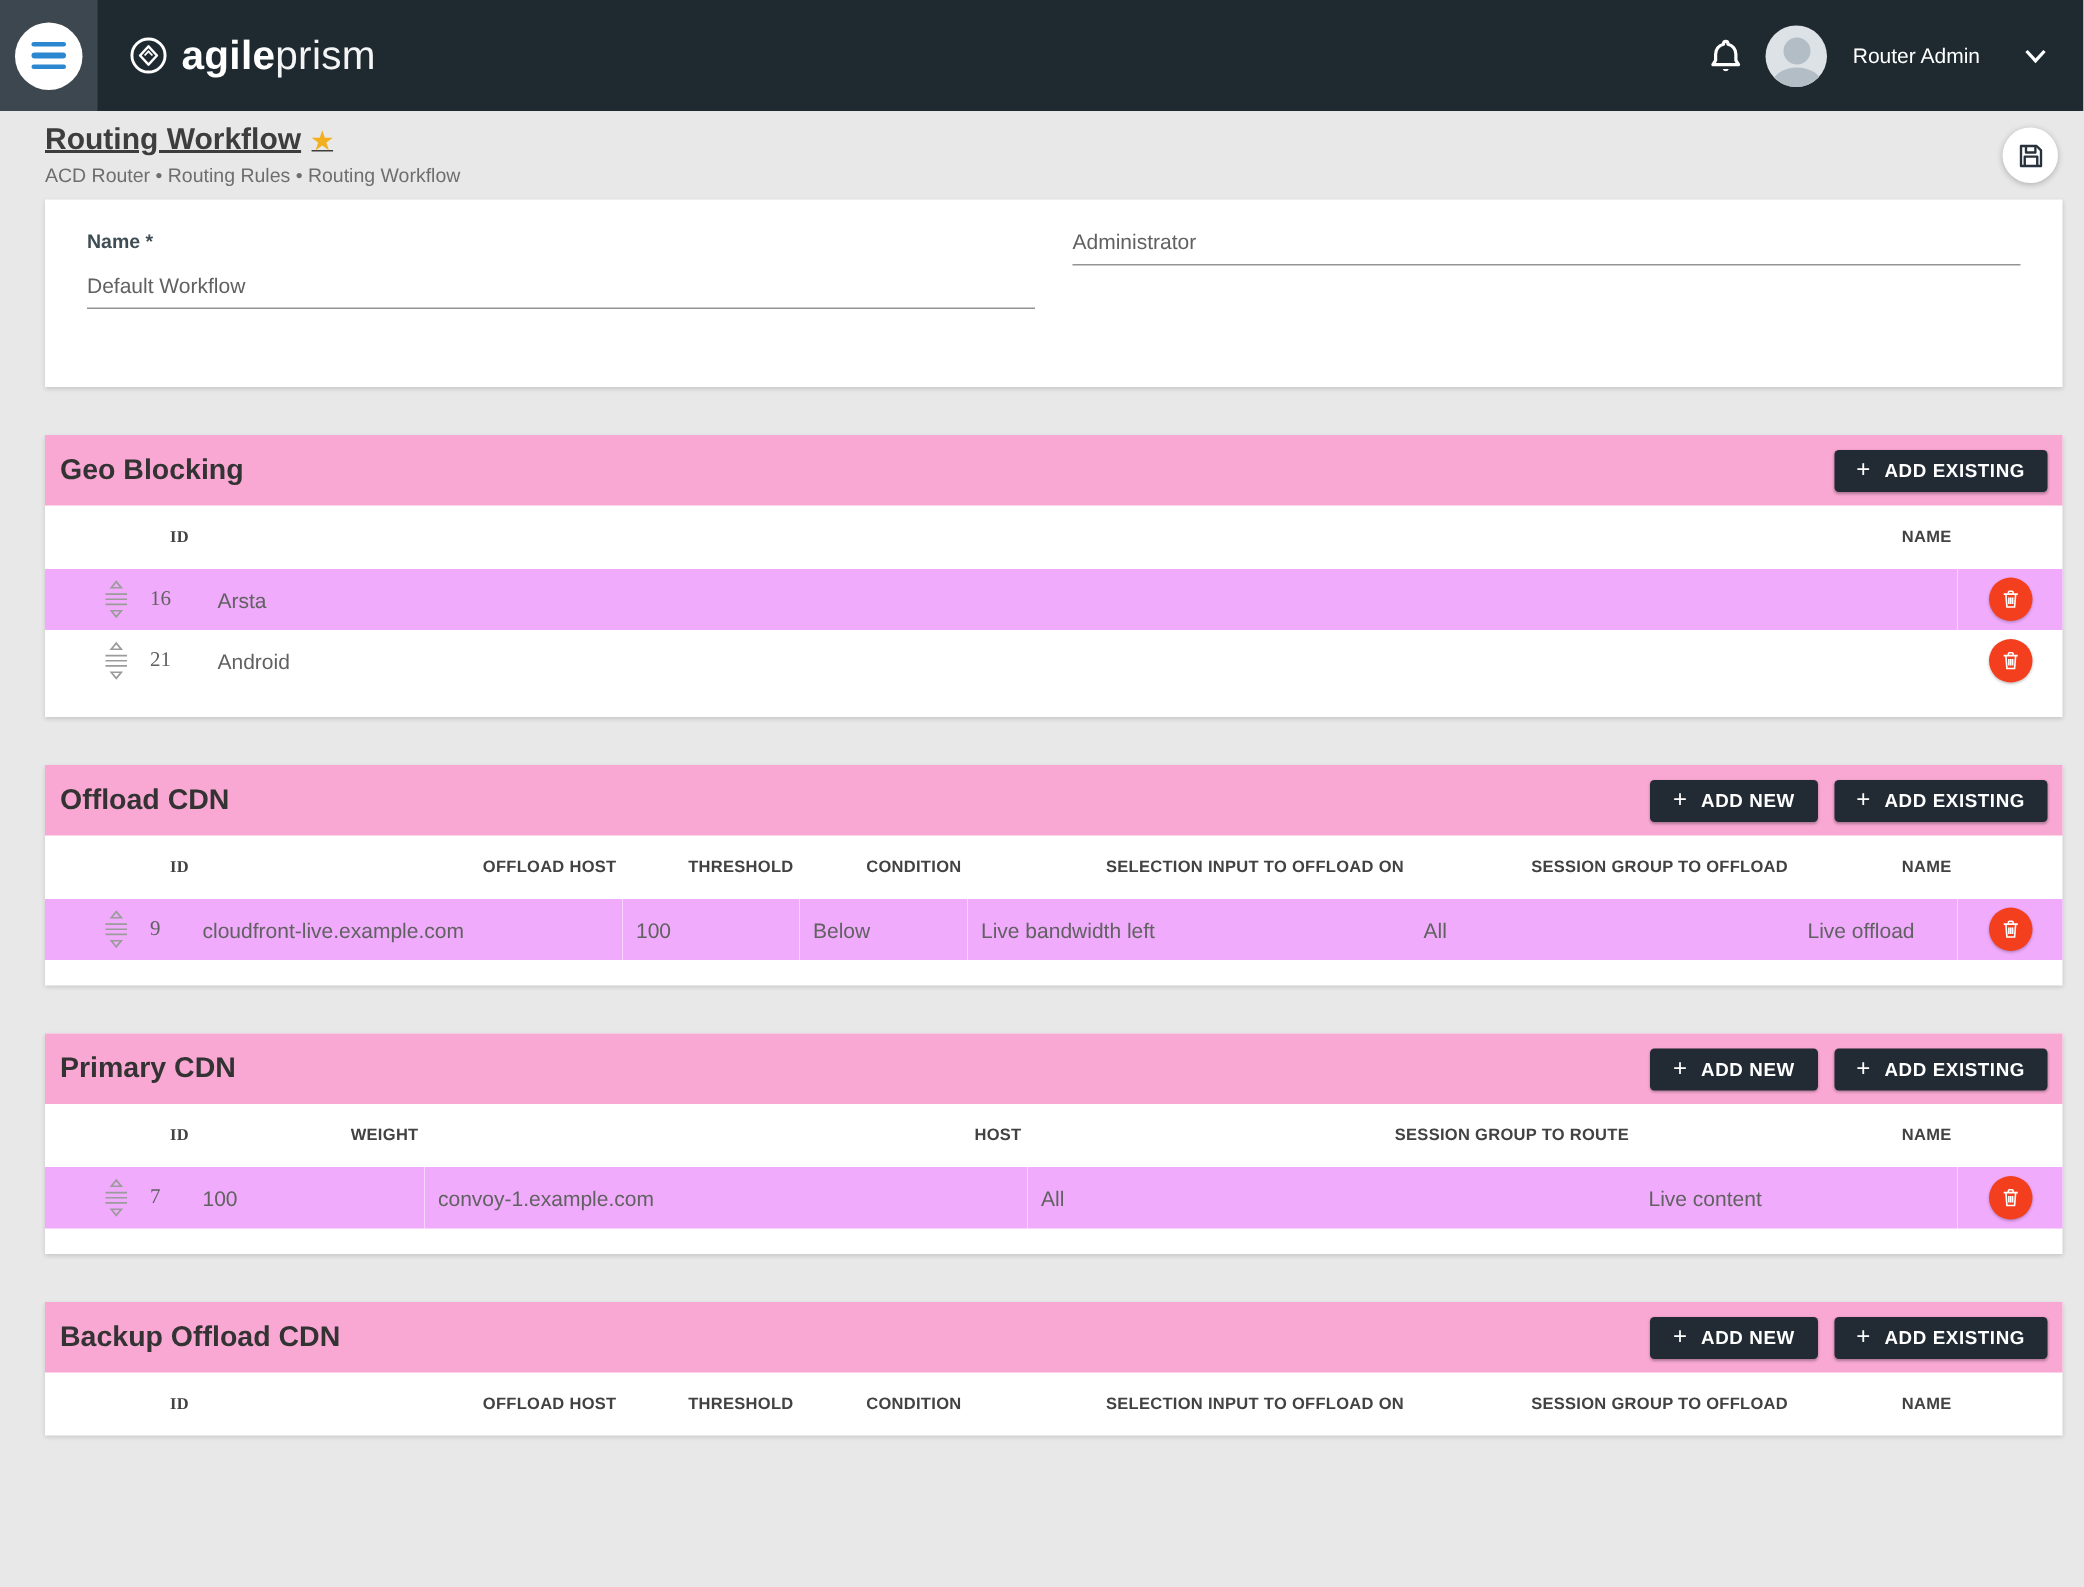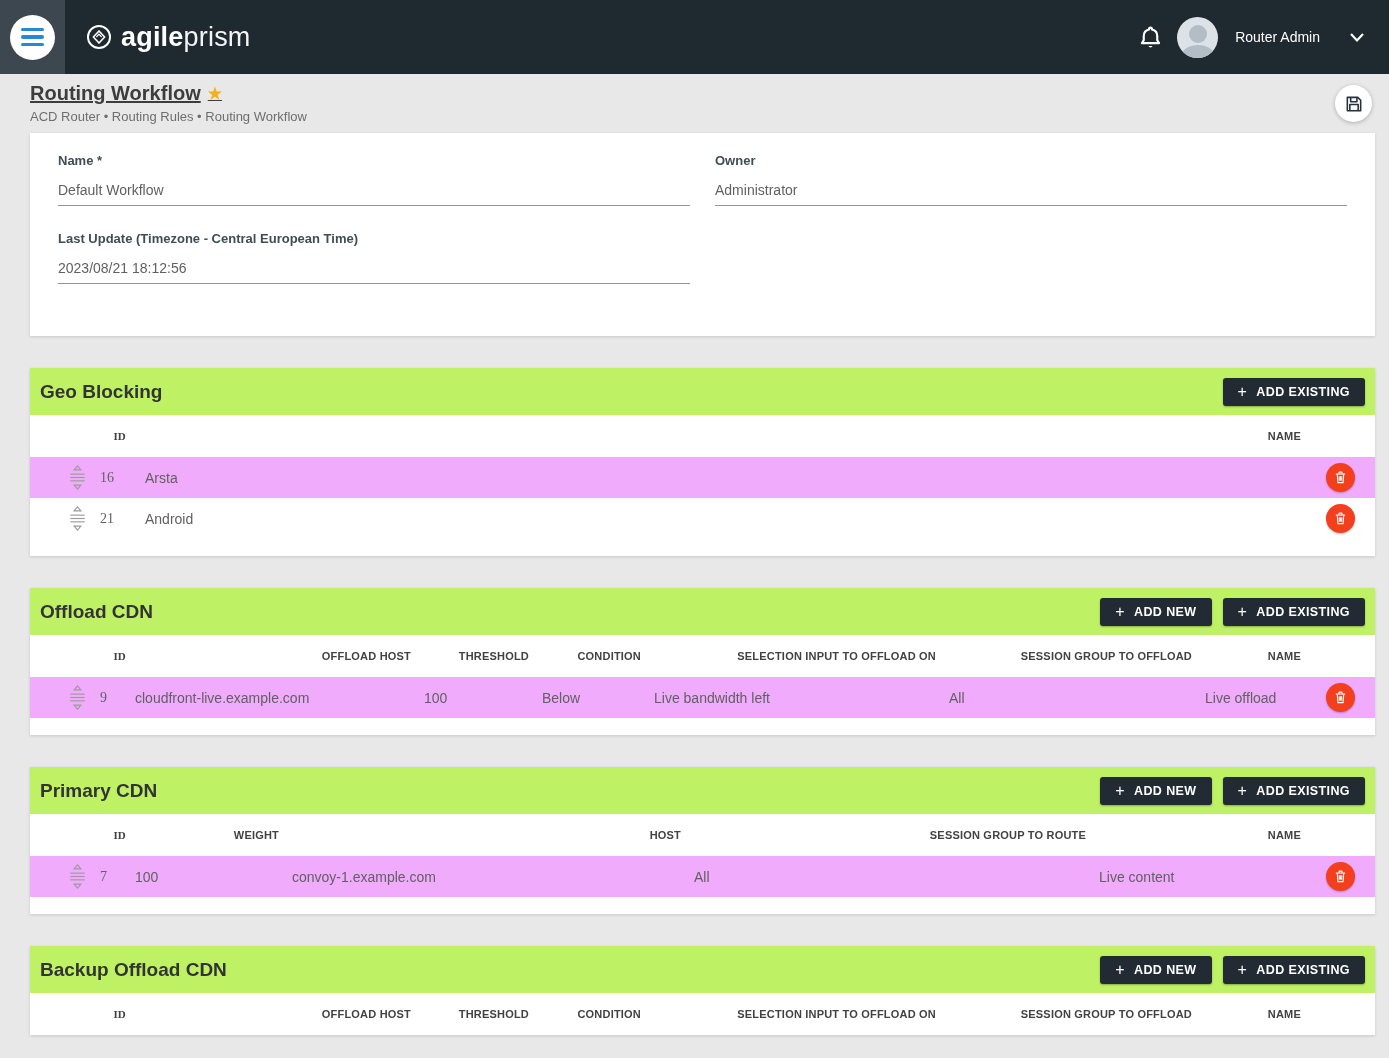--- a/index.html
+++ b/index.html
@@ -42,21 +42,21 @@
   
   .card-head { background:#f5f5f5; height:44px; display:flex; align-items:center; justify-content:space-between; padding:0 11px; }
   .card-head-title { font-size:19px; font-weight:500; color:#3f4d55; }
   .card-head-created { font-size:15px; color:#5e7079; }
   .editor-body { padding:20px 28px 52px; display:grid; grid-template-columns:1fr 1fr; column-gap:30px; row-gap:22px;gap:25px; }
   .field { display:flex; flex-direction:column; }
   .field .label { font-size:13px; font-weight:700; color:#3f4d55; margin-bottom:14px; }
   .field .value { font-size:14px; color:#616161; padding-bottom:7px; border-bottom:1px solid #949494; min-height:18px; cursor:text; }
 
   
-  .sec-head { background:#bef264; height:47px; display:flex; align-items:center; padding:0 10px; }
+  .sec-head { background:#f9a8d4; height:47px; display:flex; align-items:center; padding:0 10px; }
   .sec-title { font-size:19px; font-weight:700; color:#333; }
   .sec-actions { margin-left:auto; display:flex; gap:11px; }
   .btn-dark { background:#222b33; color:#fff; border:none; border-radius:3px; height:28px; padding:0 15px;
     font-family:"Liberation Sans",sans-serif; font-size:12.5px; font-weight:700; letter-spacing:0.4px;
     display:flex; align-items:center; gap:9px; cursor:pointer; box-shadow:0 1px 2px rgba(0,0,0,0.3); }
   .btn-dark .plus { font-size:16px; font-weight:400; line-height:1; }
 
   table { width:100%; border-collapse:collapse; table-layout:fixed; }
   th { font-size:11px; font-weight:700; color:#424242; text-align:right; height:42px; padding:0 4px 0 9px;
        letter-spacing:0.2px; white-space:nowrap; overflow:hidden; }
@@ -135,26 +135,21 @@
   </button>
 </div>
 
 <section class="card" style="margin-top:0;">
   <div class="editor-body">
     <div class="field" style="grid-column:1; grid-row:1;">
       <span class="label">Name *</span>
       <div class="value">Default Workflow</div>
     </div>
     <div class="field" style="grid-column:2; grid-row:1;">
-      <span class="label">Owner</span>
       <div class="value">Administrator</div>
-    </div>
-    <div class="field" style="grid-column:1; grid-row:2;">
-      <span class="label">Last Update (Timezone - Central European Time)</span>
-      <div class="value">2023/08/21 18:12:56</div>
     </div>
   </div>
 </section>
 
 <section class="card section">
   <div class="sec-head">
     <span class="sec-title">Geo Blocking</span>
     <div class="sec-actions">
       <button class="btn-dark">
         <span class="plus">+</span>

